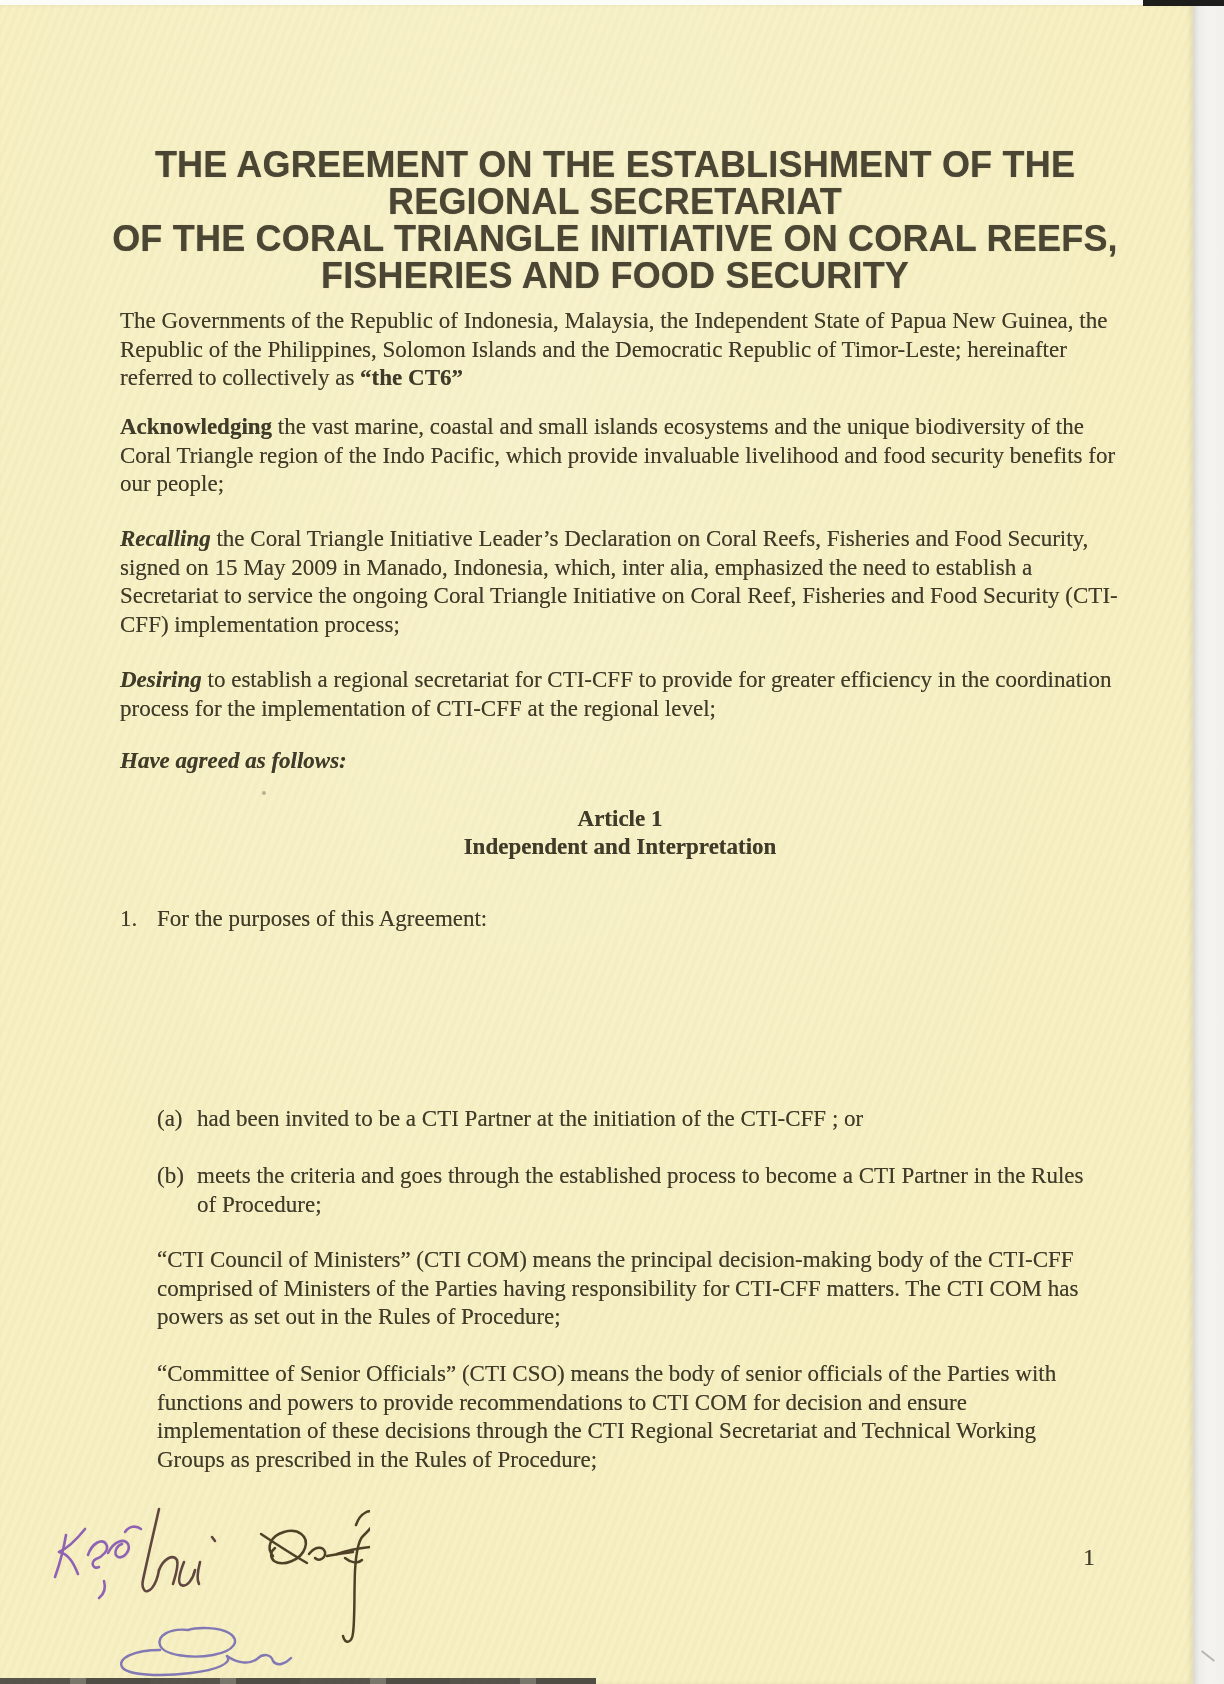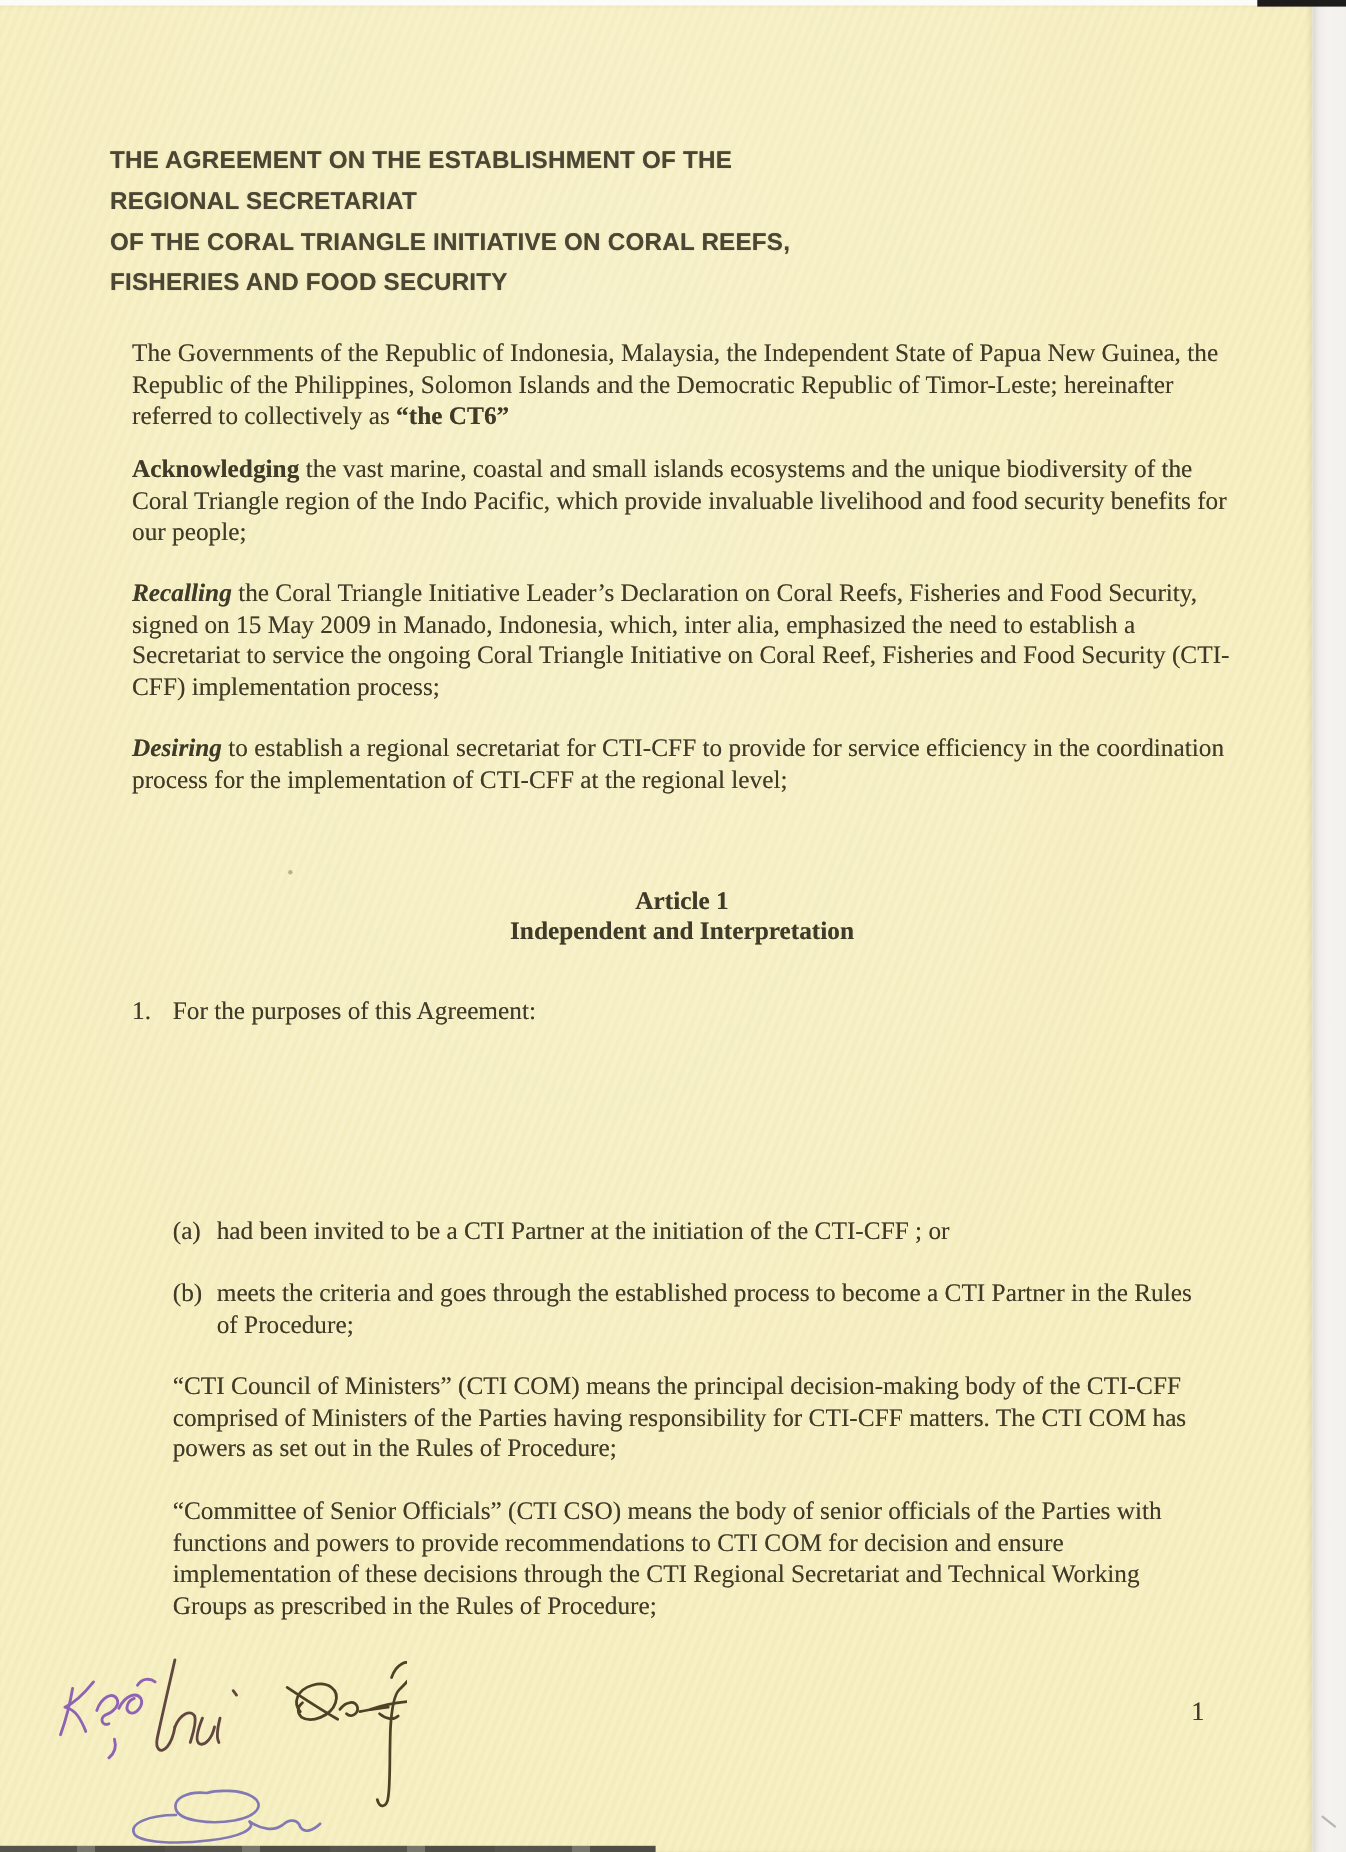--- a/index.html
+++ b/index.html
@@ -36,23 +36,23 @@
     background-image:
       radial-gradient(ellipse at 45% 25%, rgba(255,255,255,.16), rgba(255,255,255,0) 62%),
       repeating-linear-gradient(112deg, rgba(197,178,110,.045) 0 4px, rgba(255,255,255,.05) 4px 8px);
     box-shadow:inset -3px 0 4px rgba(120,110,70,.12);
   }
 
   .txt{ position:absolute; color:#403a28; font-size:23px; line-height:28.5px;
         text-shadow:0 0 .6px rgba(64,58,40,.55); }
 
   .title{
-    left:100px; top:122px; width:1030px; 
+    left:100px; top:141px; width:1030px; text-align:center;
     font-family:"Liberation Sans", sans-serif; font-weight:bold;
-    font-size:22px; line-height:37px; color:#4b4533; letter-spacing:.2px;
+    font-size:36px; line-height:37px; color:#4b4533; letter-spacing:.2px;
     text-shadow:0 0 .8px rgba(75,69,51,.55);
   }
 
   .p-body{ left:120px; width:1000px; }
   .p1{ top:302px; } .p2{ top:408px; } .p3{ top:520px; } .p4{ top:661px; } .p5{ top:742px; }
 
   .h-article{ left:120px; top:800px;  width:1000px; text-align:center; font-weight:bold; }
   .h-sub    { left:120px; top:828px;  width:1000px; text-align:center; font-weight:bold; }
 
   .clause{ left:120px; top:900px; width:1000px; }
@@ -86,21 +86,22 @@
     <div class="txt title">
       <div>THE AGREEMENT ON THE ESTABLISHMENT OF THE</div>
       <div>REGIONAL SECRETARIAT</div>
       <div>OF THE CORAL TRIANGLE INITIATIVE ON CORAL REEFS,</div>
       <div>FISHERIES AND FOOD SECURITY</div>
     </div>
 
     <p class="txt p-body p1"><span>The Governments of the Republic of Indonesia, Malaysia, the Independent State of Papua New Guinea, the Republic of the Philippines, Solomon Islands and the Democratic Republic of Timor-Leste; hereinafter referred to collectively as </span><span style="font-weight: bold;">“the CT6”</span></p>
     <p class="txt p-body p2"><span style="font-weight: bold; ">Acknowledging</span><span> the vast marine, coastal and small islands ecosystems and the unique biodiversity of the Coral Triangle region of the Indo Pacific, which provide invaluable livelihood and food security benefits for our people;</span></p>
     <p class="txt p-body p3"><span style="font-weight: bold; font-style: italic;">Recalling</span><span> the Coral Triangle Initiative Leader’s Declaration on Coral Reefs, Fisheries and Food Security, signed on 15 May 2009 in Manado, Indonesia, which, inter alia, emphasized the need to establish a Secretariat to service the ongoing Coral Triangle Initiative on Coral Reef, Fisheries and Food Security (CTI-CFF) implementation process;</span></p>
-    <p class="txt p-body p4"><span style="font-weight: bold; font-style: italic;">Desiring</span><span> to establish a regional secretariat for CTI-CFF to provide for service efficiency in the coordination process for the implementation of CTI-CFF at the regional level;</span></p>
+    <p class="txt p-body p4"><span style="font-weight: bold; font-style: italic;">Desiring</span><span> to establish a regional secretariat for CTI-CFF to provide for greater efficiency in the coordination process for the implementation of CTI-CFF at the regional level;</span></p>
+    <p class="txt p-body p5"><span style="font-weight: bold; font-style: italic;">Have agreed as follows:</span></p>
 
     <div class="txt h-article">Article 1</div>
     <div class="txt h-sub">Independent and Interpretation</div>
 
     <div class="txt clause">
       <span class="num">1.</span><span>For the purposes of this Agreement:</span>
     </div>
 
 
     <div class="txt subitem sa">

